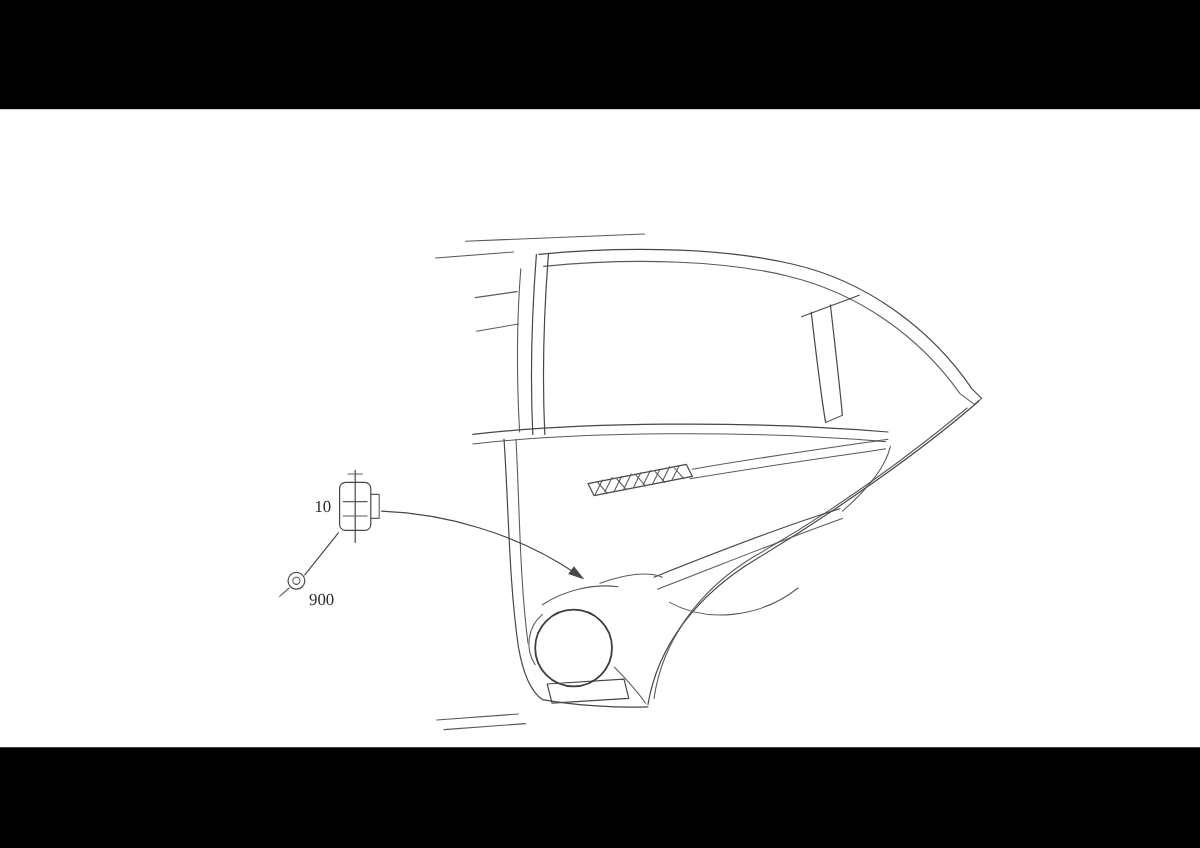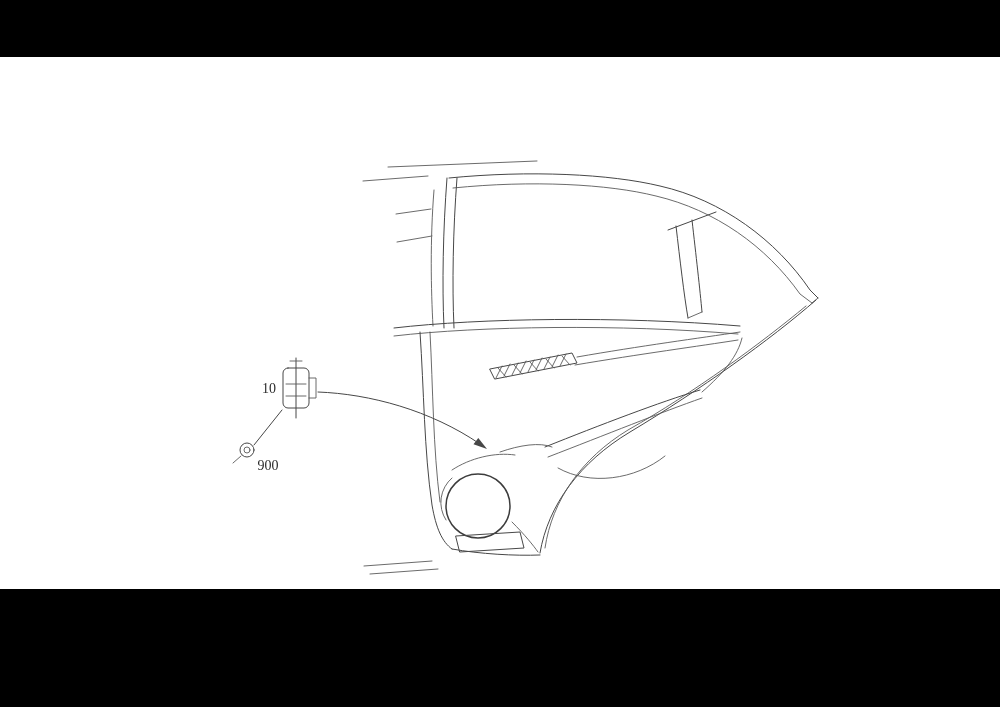--- a/index.html
+++ b/index.html
@@ -3,20 +3,21 @@
 <meta charset="utf-8">
 <style>
   html, body { margin: 0; padding: 0; background: #000; }
   .stage {
     position: relative;
     width: 1000px;
     height: 589px;
     background: #000000;
     overflow: hidden;
     font-family: "Liberation Serif", serif;
+    margin-top: 34px;
   }
   .letterbox { position: absolute; left: 0; width: 1000px; background: #000000; }
   .letterbox.top { top: 0; height: 57px; }
   .letterbox.bottom { top: 651px; height: 56px; }
   .canvas {
     position: absolute;
     top: 57px; left: 0;
     width: 1000px; height: 594px;
     background: #ffffff;
   }

